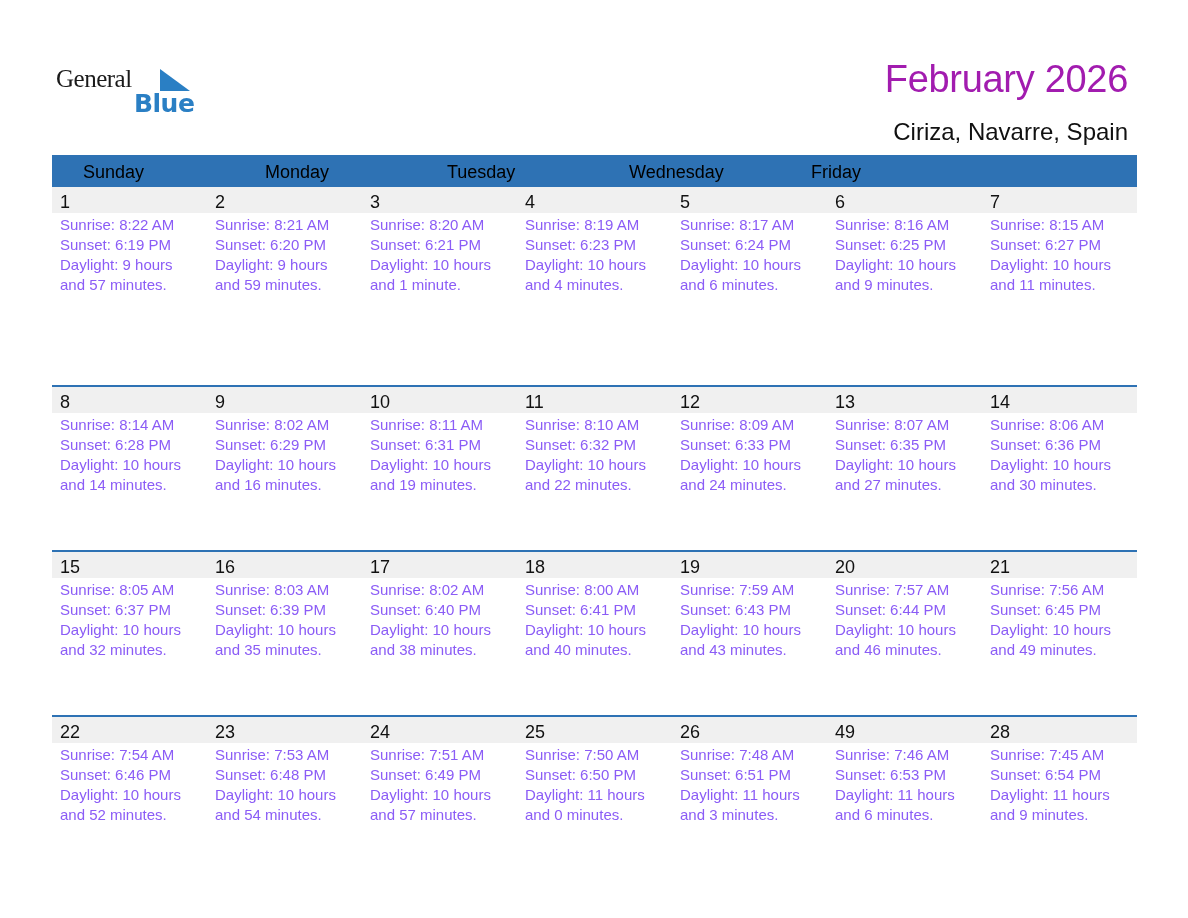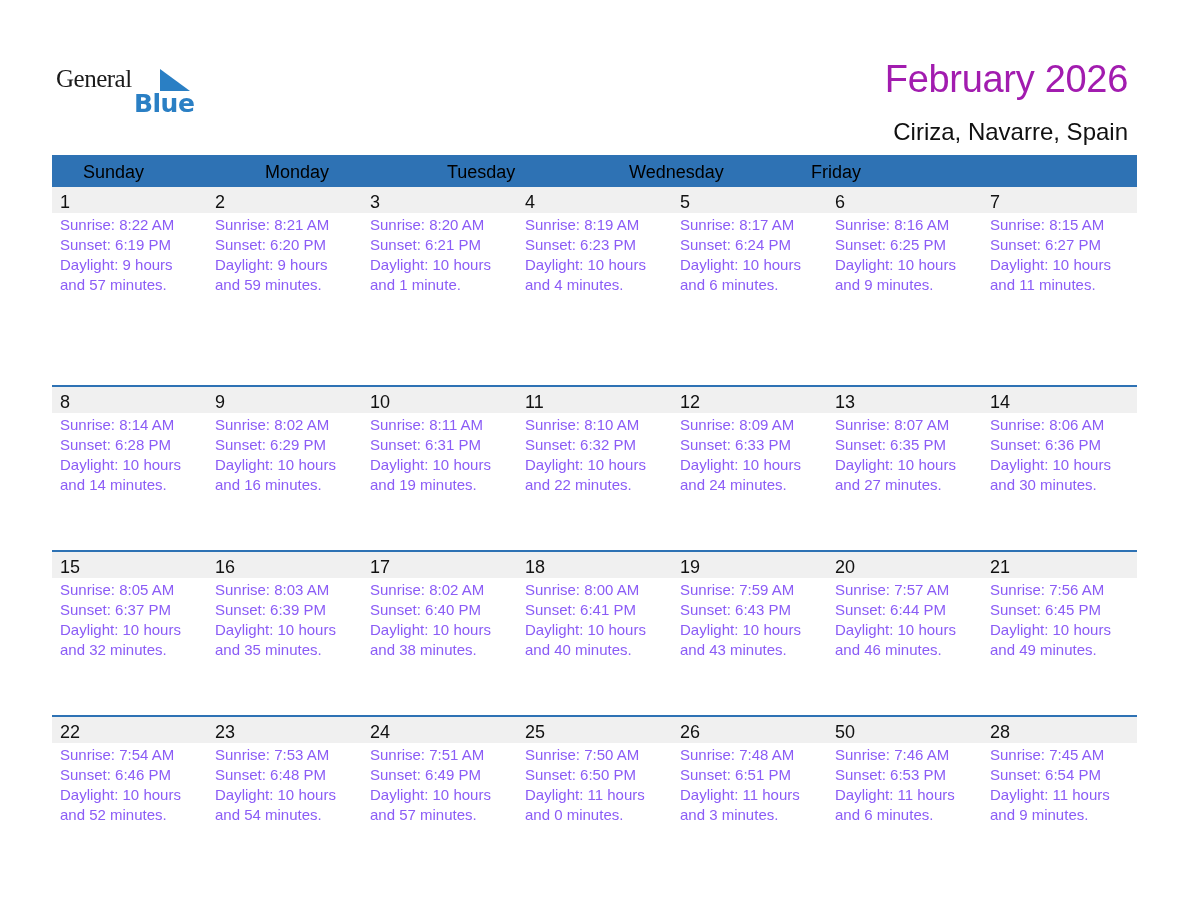--- a/index.html
+++ b/index.html
@@ -290,21 +290,21 @@
           <div class="day">
             <div class="day-num-bar">26</div>
             <div class="day-info">
               <div>Sunrise: 7:48 AM</div>
               <div>Sunset: 6:51 PM</div>
               <div>Daylight: 11 hours</div>
               <div>and 3 minutes.</div>
             </div>
           </div>
           <div class="day">
-            <div class="day-num-bar">50</div>
+            <div class="day-num-bar">49</div>
             <div class="day-info">
               <div>Sunrise: 7:46 AM</div>
               <div>Sunset: 6:53 PM</div>
               <div>Daylight: 11 hours</div>
               <div>and 6 minutes.</div>
             </div>
           </div>
           <div class="day">
             <div class="day-num-bar">28</div>
             <div class="day-info">

